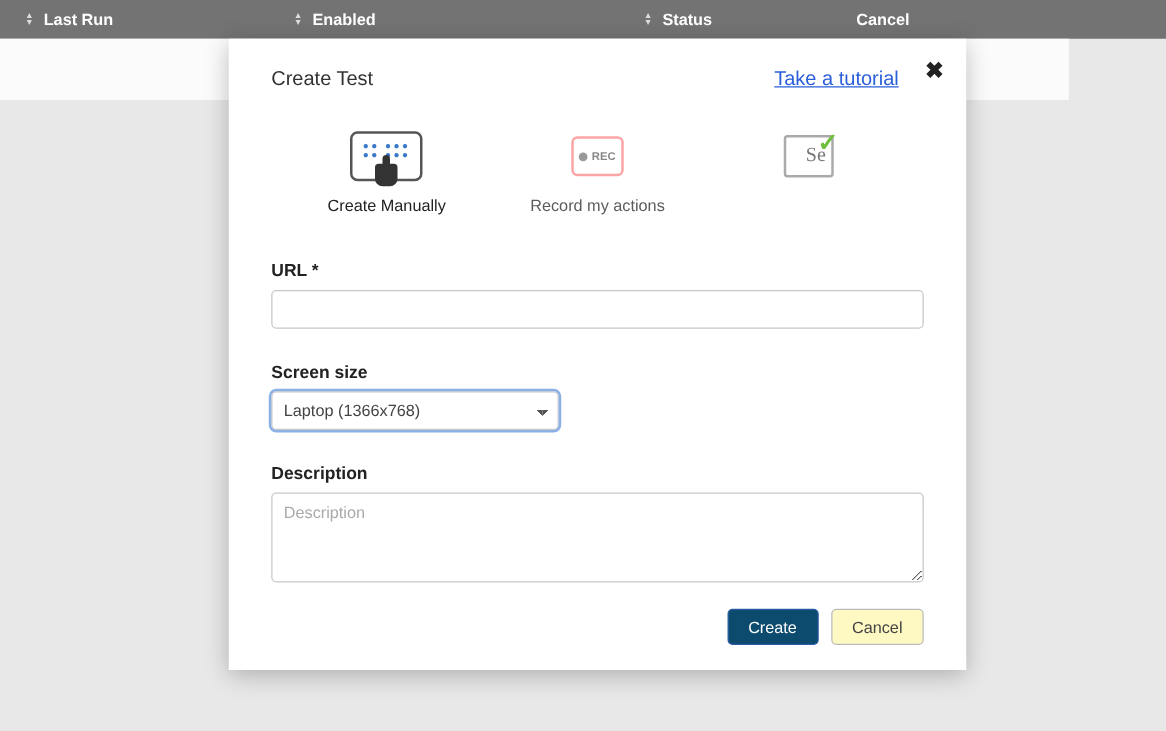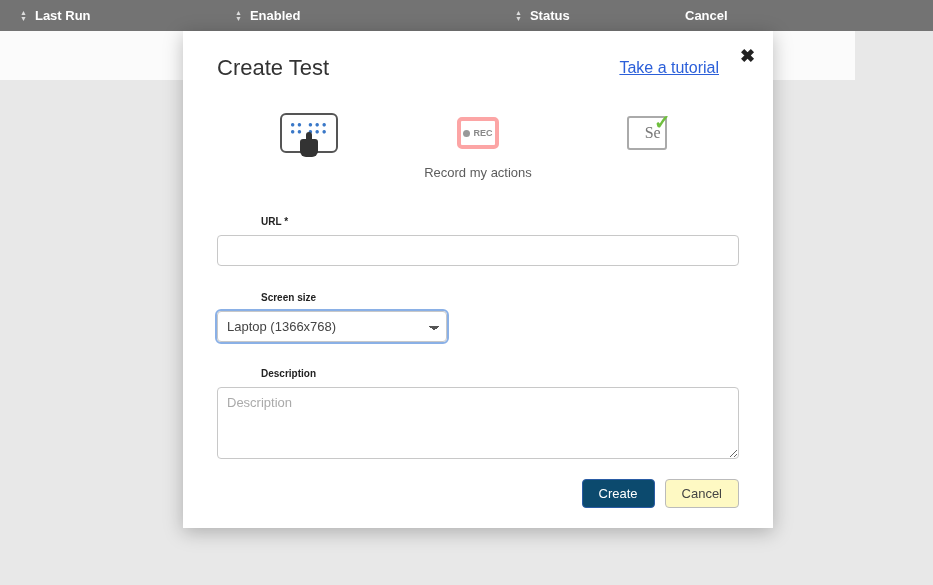--- a/index.html
+++ b/index.html
@@ -46,21 +46,21 @@
     padding: 24px 34px 20px 34px;
   }
   .modal-head {
     display: flex;
     justify-content: space-between;
     align-items: center;
     margin-bottom: 28px;
   }
   .modal-title {
     font-family: "Trebuchet MS", Tahoma, sans-serif;
-    font-size: 22px;
+    font-size: 16px;
     font-weight: 500;
     color: #333;
   }
   .tutorial-link {
     color: #2b5fd9;
     font-family: "Trebuchet MS", Tahoma, sans-serif;
     font-size: 16px;
     text-decoration: underline;
     cursor: pointer;
     margin-right: 20px;
@@ -108,39 +108,38 @@
   .ico-manual .hand {
     position: absolute; bottom: -6px; left: 18px; width: 18px; height: 18px;
     background: #333; border-radius: 3px 3px 6px 6px;
   }
   .ico-manual .hand::before {
     content: ""; position: absolute; top: -7px; left: 6px; width: 6px; height: 10px;
     background: #333; border-radius: 3px 3px 0 0;
   }
   
   .ico-rec {
-    width: 42px; height: 32px; border: 4px solid #fca5a5; border-radius: 5px;
+    width: 42px; height: 32px; border: 2px solid #fca5a5; border-radius: 5px;
     display: flex; align-items: center; justify-content: center;
     font-size: 9px; color: #888; font-weight: bold; gap: 3px;
   }
   .ico-rec .dot { width: 7px; height: 7px; border-radius: 50%; background: #999; }
   
   .ico-sel {
     width: 40px; height: 34px; border: 2px solid #aaa; border-radius: 3px;
     position: relative; display:flex; align-items:center; justify-content:center;
     font-family: Georgia, serif; font-size: 16px; color: #777; padding-left: 12px;
   }
   .ico-sel .check {
     position: absolute; top: -8px; right: -6px; color: #6fbf3e; font-size: 20px;
     font-weight: bold;
   }
   .form-label {
-    display: block; font-weight: bold; font-size: 10px; color: #222;
+    display: block; font-weight: bold; font-size: 14px; color: #222;
     margin-bottom: 8px;
-    margin-left: 44px;
   }
   .text-input, .select-input, .textarea-input {
     width: 100%;
     border: 1px solid #c8c8c8;
     border-radius: 4px;
     padding: 7px 9px;
     font-size: 13px;
     font-family: Verdana, Geneva, sans-serif;
     color: #444;
     background: #fff;
@@ -208,20 +207,21 @@
   </div>
 
   <div class="options">
     <div class="option selected">
       <div class="icon-box">
         <div class="ico-manual">
           <div class="dots">●●&nbsp;●●●<br>●●&nbsp;●●●</div>
           <div class="hand"></div>
         </div>
       </div>
+      <span class="opt-label">Create Manually</span>
     </div>
     <div class="option">
       <div class="icon-box">
         <div class="ico-rec">
             <span class="dot"></span>
             <span>REC</span>
           </div>
       </div>
       <span class="opt-label">Record my actions</span>
     </div>

